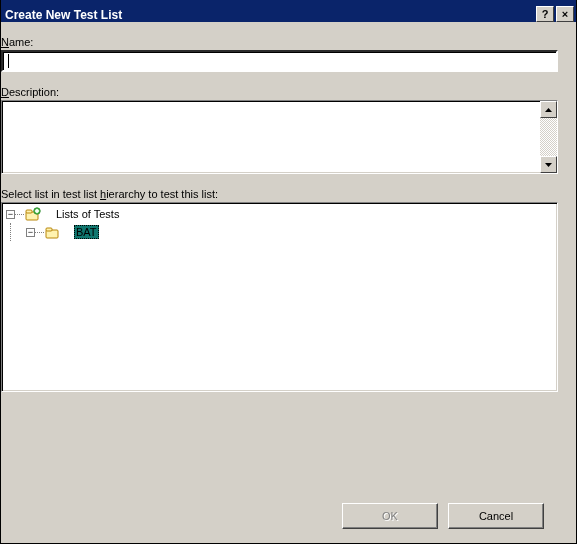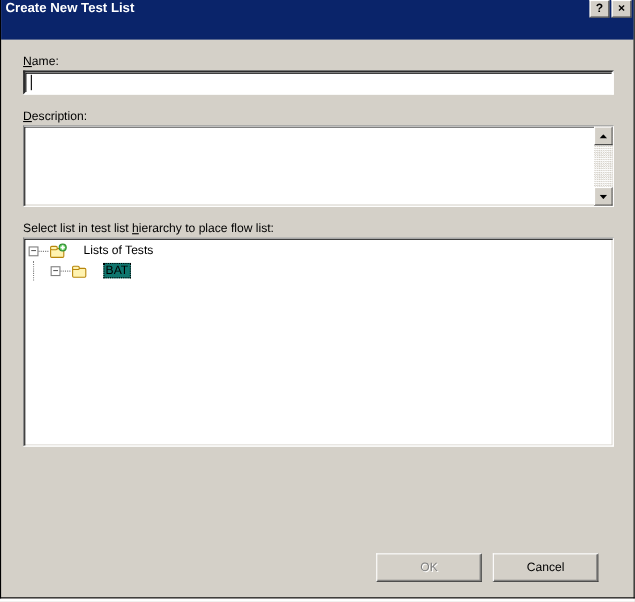--- a/index.html
+++ b/index.html
@@ -15,25 +15,25 @@
   }
   .window {
     width: 577px;
     height: 544px;
     border: 1px solid #000;
     border-top: none;
     background: #d4d0c8;
     position: relative;
   }
   .titlebar {
-    height: 36px;
+    height: 22px;
     background: linear-gradient(to bottom, #0a246a, #0a246a);
     color: #fff;
     display: flex;
-    align-items: flex-start;
+    align-items: flex-end;
     padding: 0 2px 0 4px;
     font-weight: bold;
     font-size: 12px;
   }
   .titlebar-text { flex: 1; }
   .titlebar-btns { display: flex; gap: 0; }
   .titlebar-btn {
     width: 18px;
     height: 16px;
     background: #d4d0c8;
@@ -45,21 +45,21 @@
     align-items: center;
     justify-content: center;
     font-weight: bold;
     font-family: Arial, sans-serif;
     font-size: 11px;
     line-height: 1;
     cursor: pointer;
     margin-left: 2px;
   }
   .content {
-    padding: 14px 18px 14px 20px;
+    padding: 14px 18px 14px 0;
   }
   .field-label {
     display: block;
     margin-bottom: 2px;
     font-size: 11px;
   }
   .field-label .mn { text-decoration: underline; }
   .text-input {
     width: 100%;
     height: 22px;
@@ -246,21 +246,21 @@
           <svg width="7" height="4" viewBox="0 0 7 4">
               <path d="M0 0 L7 0 L3.5 4 Z" fill="#000"></path>
             </svg>
         </div>
       </div>
     </div>
 
     <div class="section-gap"></div>
 
     <label class="field-label">
-      <span>Select list in test list </span><span class="mn">h</span><span>ierarchy to place flow list:</span>
+      <span>Select list in test list </span><span class="mn">h</span><span>ierarchy to test this list:</span>
     </label>
     <div class="tree-wrap">
 
       <div class="tree-row">
         <span class="tree-indent" style="width:2px"></span>
         <span class="expander">−</span>
         <span class="dots-h" style="width:9px"></span>
         <span class="tree-icon">
           <svg width="16" height="16" viewBox="0 0 16 16">
             <rect x="1" y="6" width="12" height="8" rx="1" fill="#fff3b0" stroke="#b8860b"></rect>

